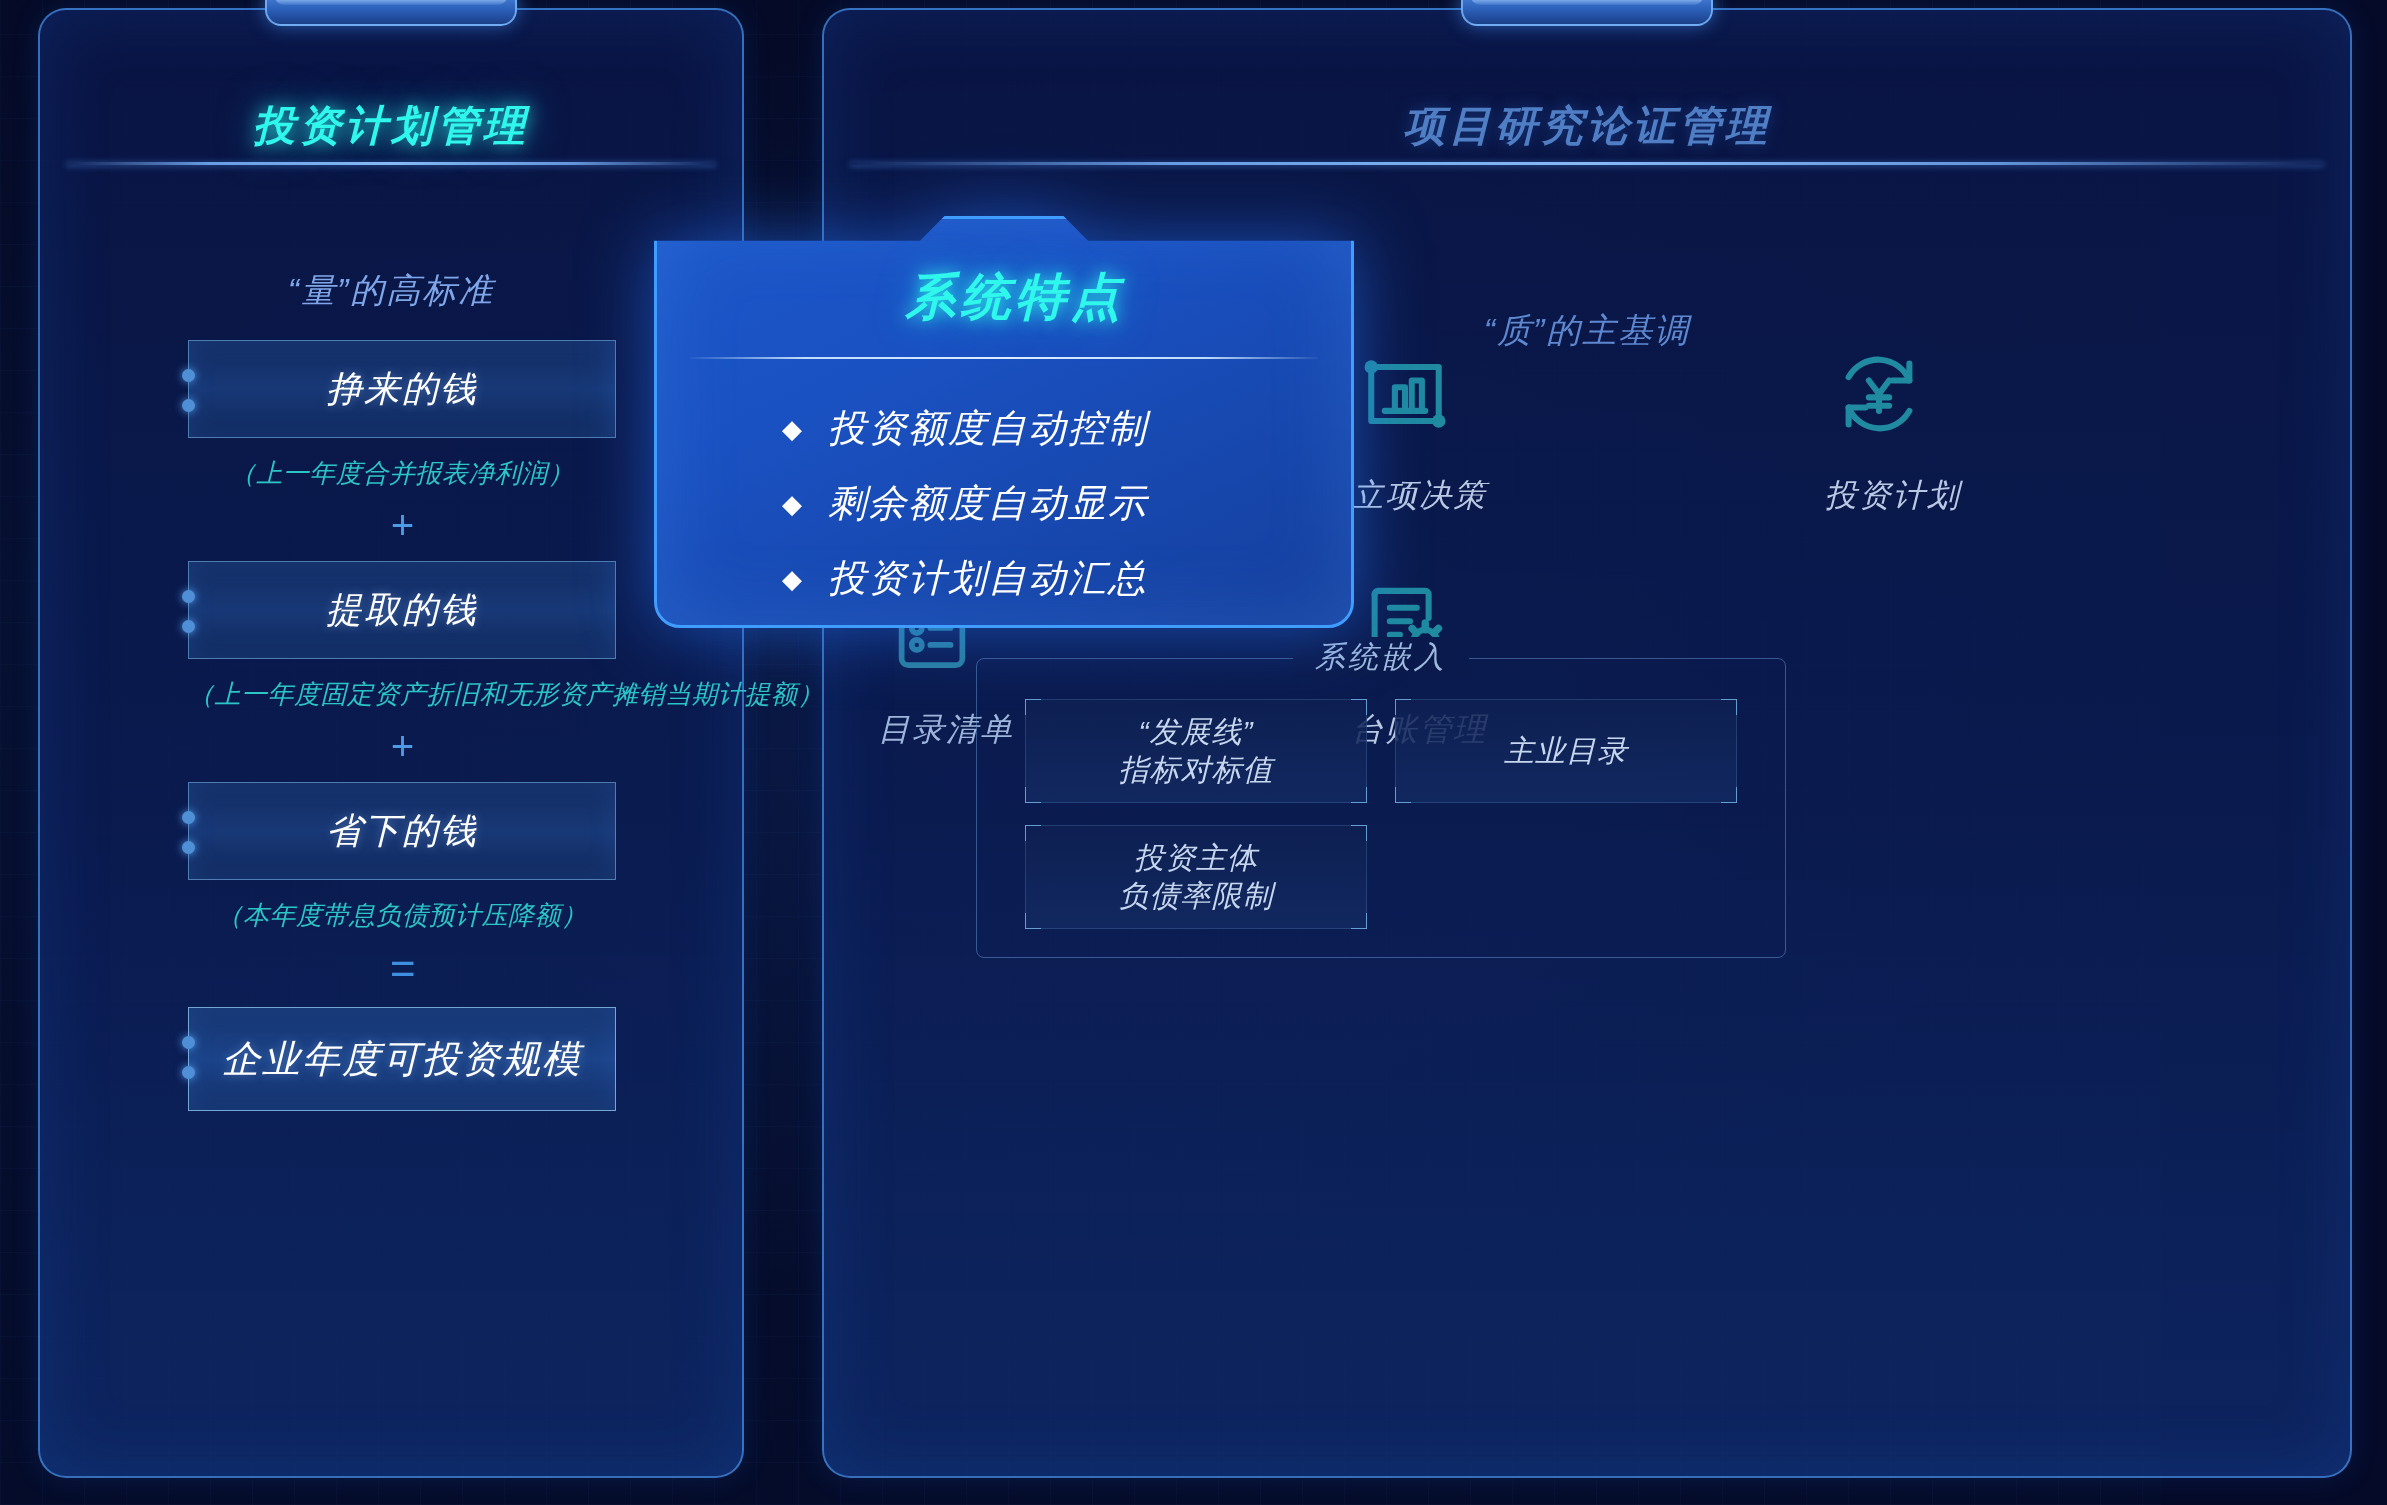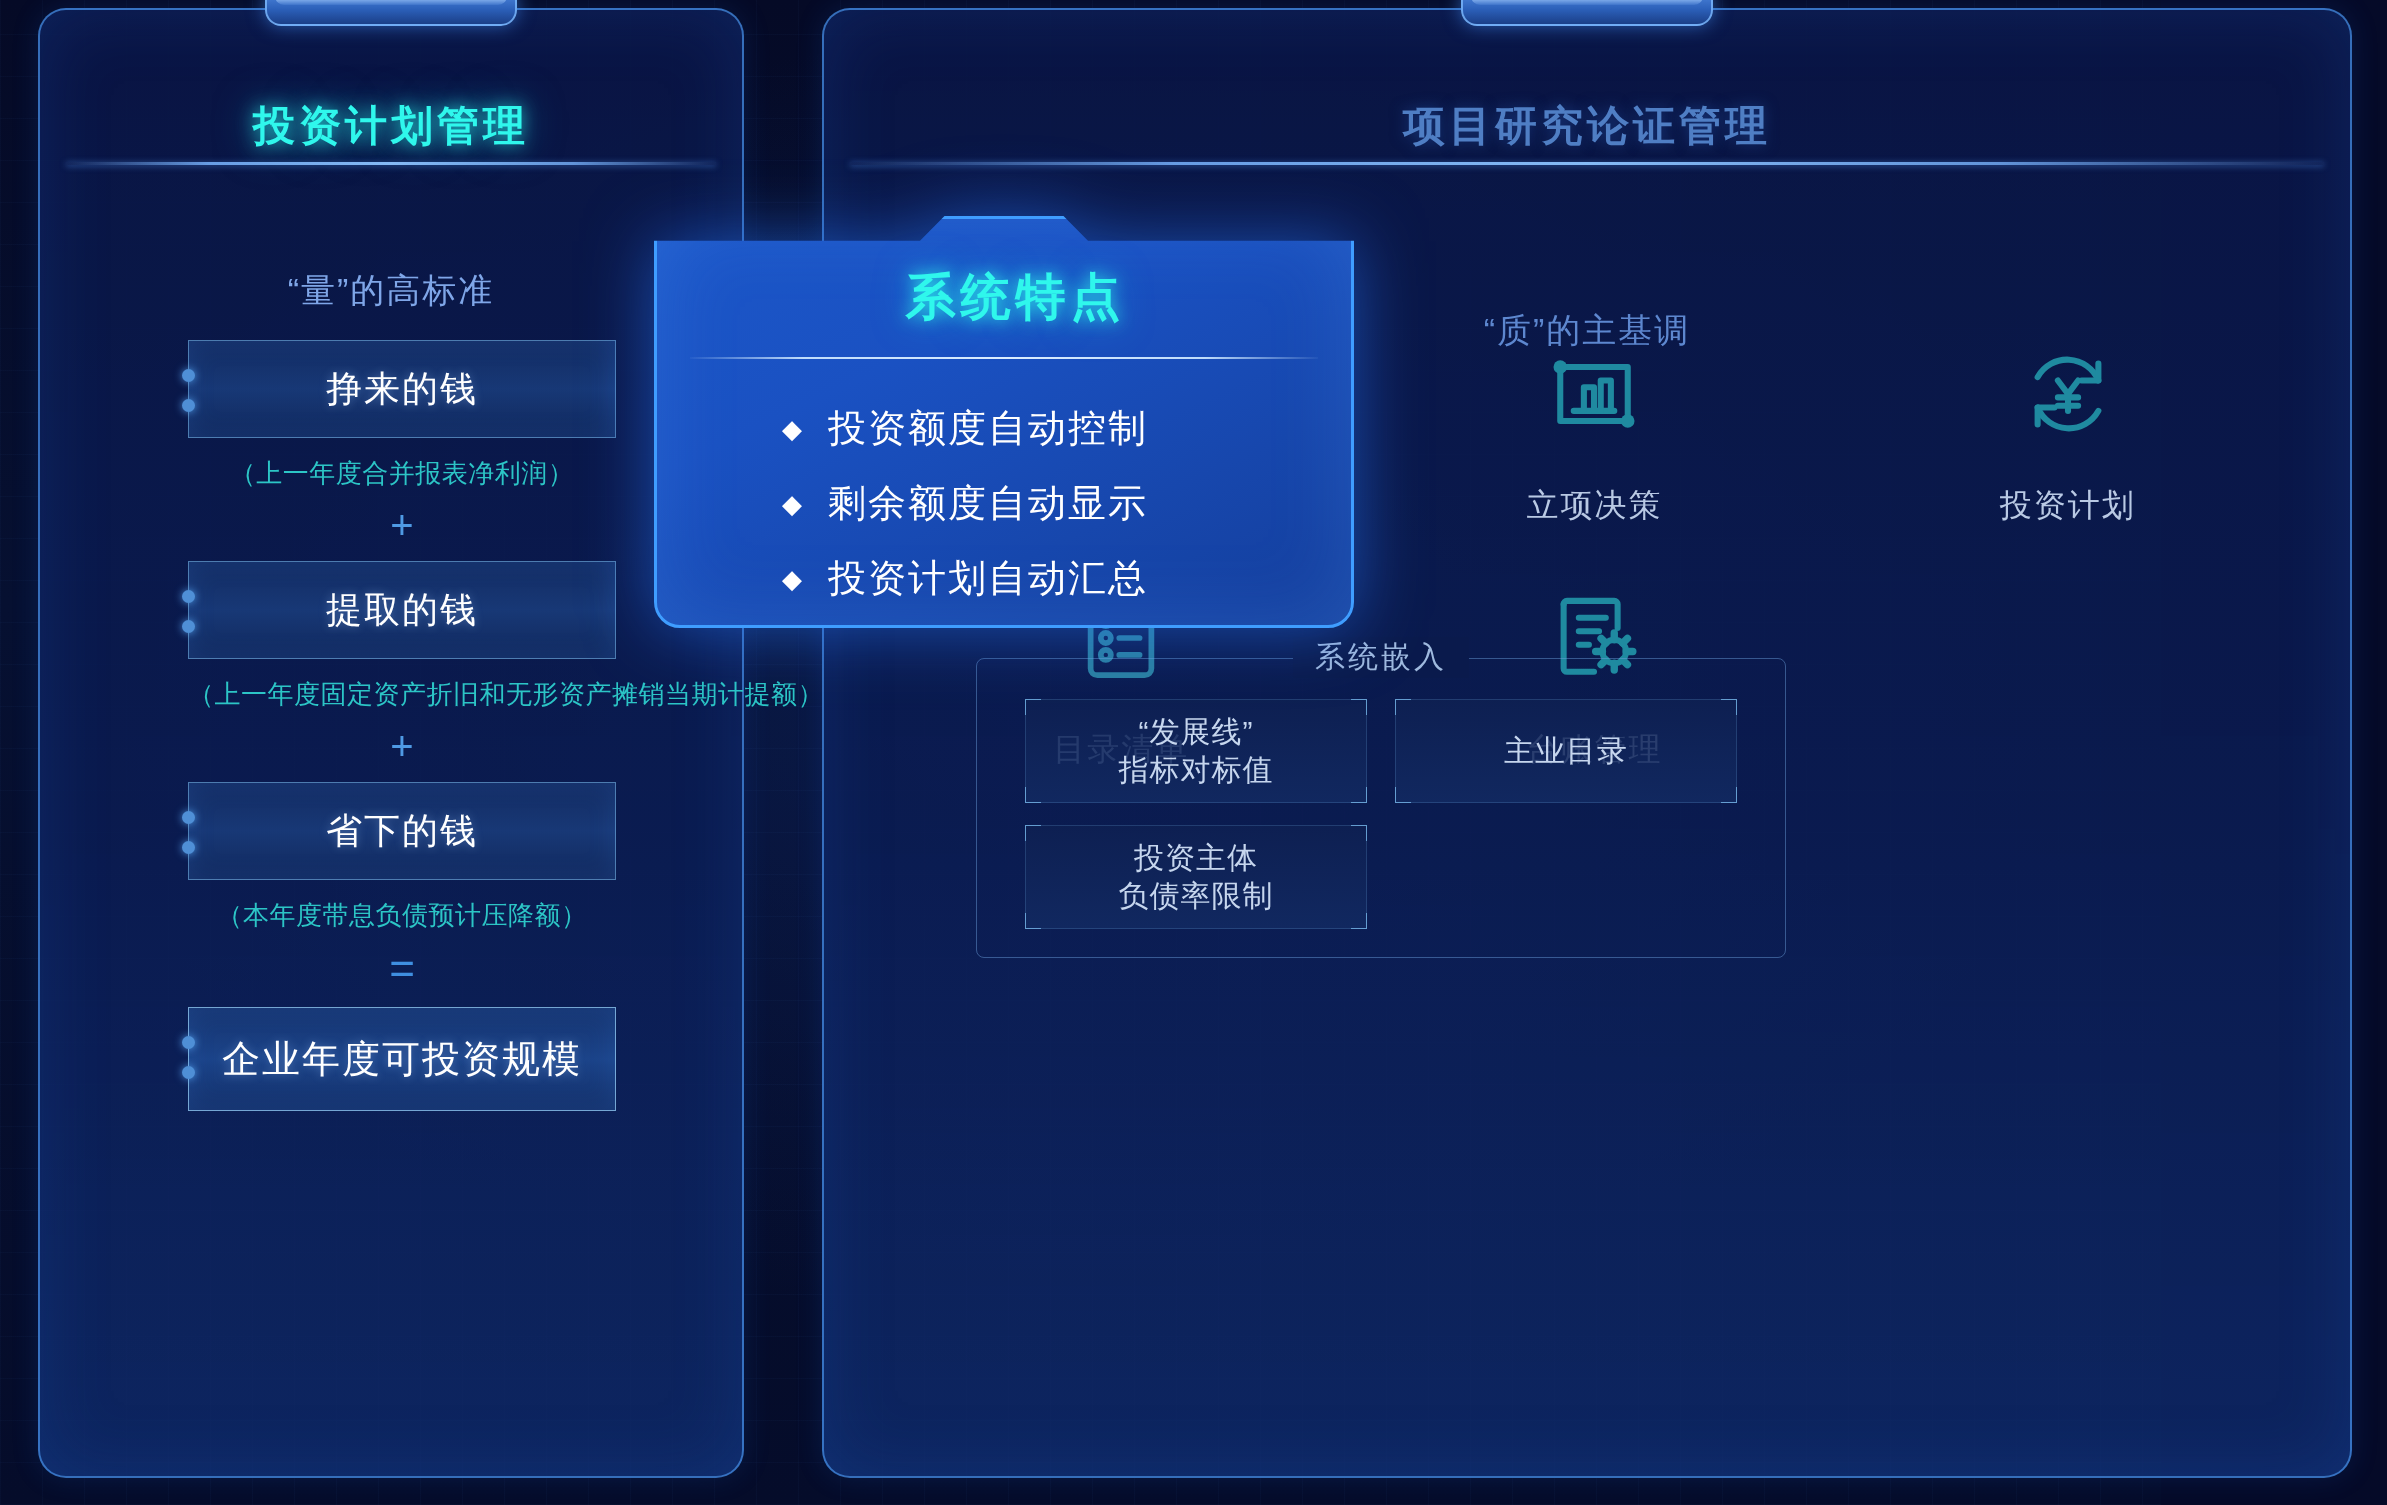--- a/index.html
+++ b/index.html
@@ -12,20 +12,21 @@
     font-family: "Liberation Sans", "DejaVu Sans", sans-serif;
   }
 
   #stage {
     position: relative;
     width: 2161px;
     height: 1505px;
     background:
       radial-gradient(ellipse 1400px 900px at 50% 45%, rgba(14,36,96,0.55) 0%, rgba(6,12,44,0) 72%),
       linear-gradient(180deg, #050a26 0%, #061031 40%, #050c2a 100%);
+    font-style: italic;
   }
 
   
   #stage::before {
     content:"";
     position:absolute; inset:0;
     background-image:
       repeating-linear-gradient(0deg, rgba(80,140,230,0.035) 0 1px, transparent 1px 42px),
       repeating-linear-gradient(90deg, rgba(80,140,230,0.035) 0 1px, transparent 1px 42px);
     pointer-events:none;
@@ -177,23 +178,21 @@
     left: 54px;
     top: 330px;
     width: 1420px;
     display: grid;
     grid-template-columns: repeat(3, 1fr);
     row-gap: 56px;
   }
   .icon-cell {
     display: flex;
     flex-direction: column;
-    align-items: center;
-    gap: 36px;
-    margin-left: 13px;
+    gap: 26px;
   }
   .icon-cell svg { display:block; }
   .icon-cell .ic-label {
     font-size: 32px;
     color: #b9c9e4;
     letter-spacing: 2px;
   }
   .icon-cell.dim .ic-label { color: #9db5da; }
 
   

